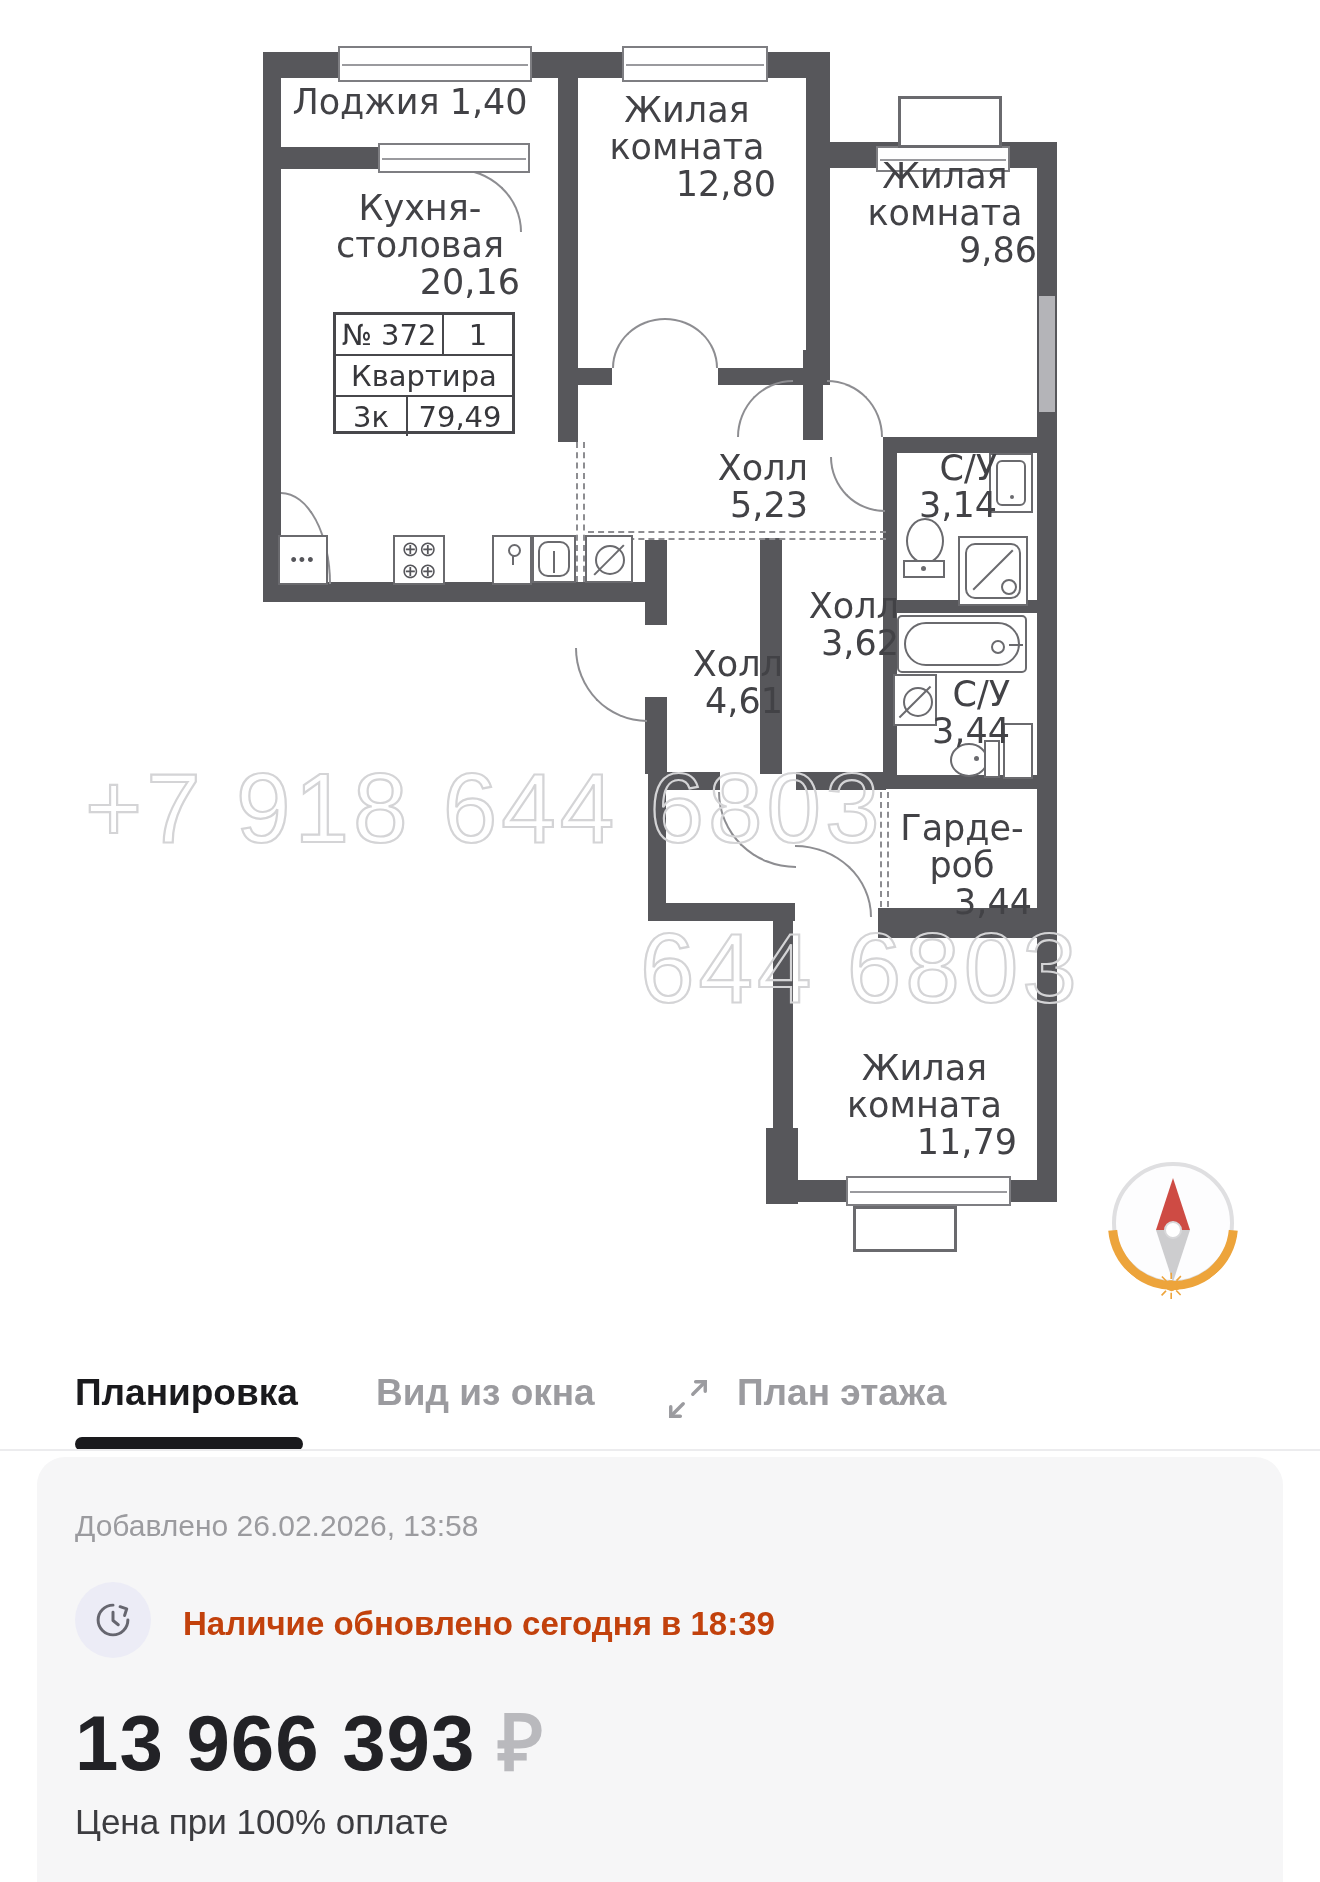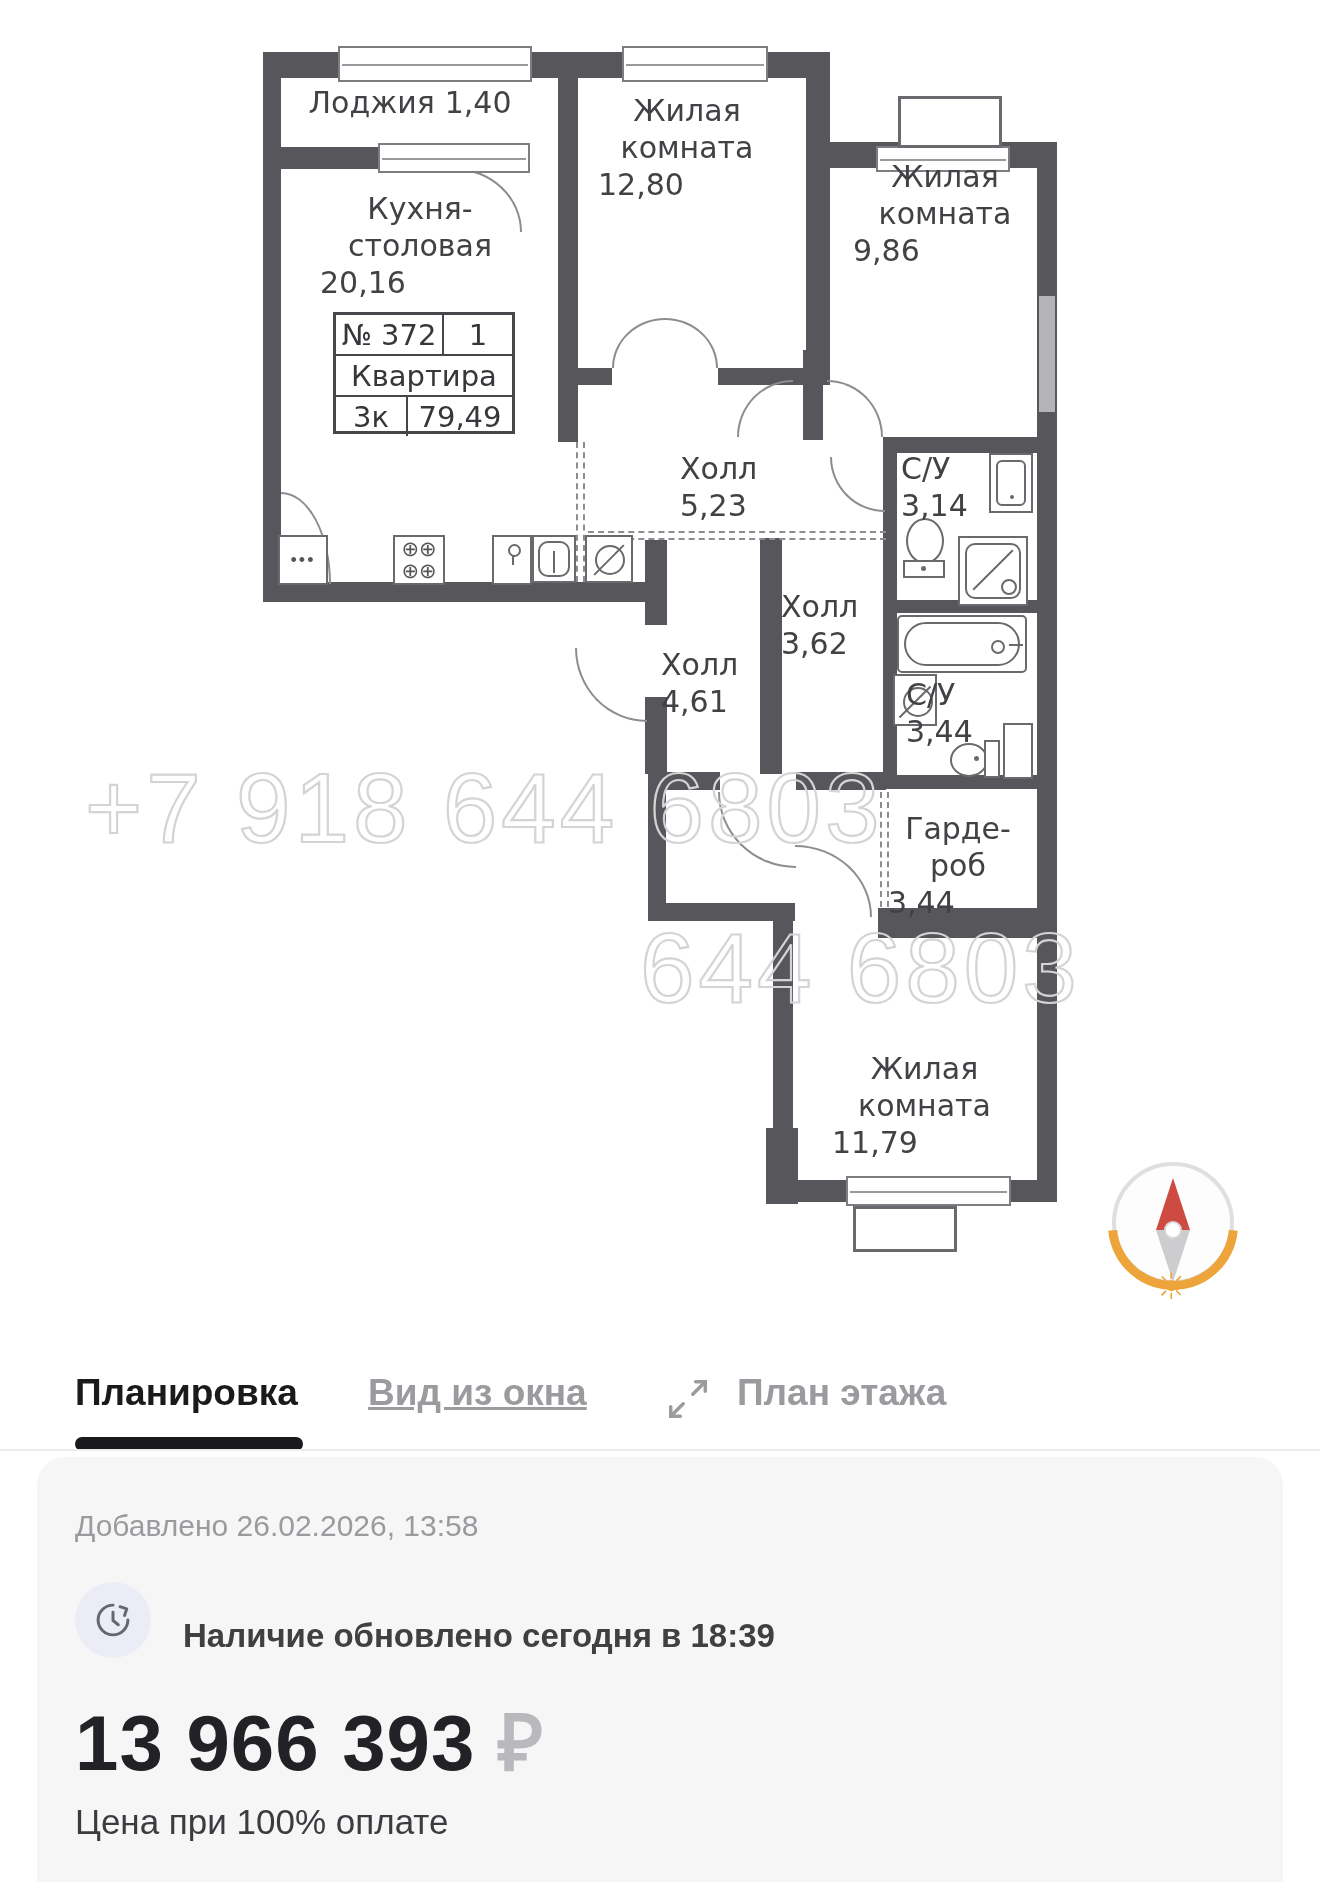--- a/index.html
+++ b/index.html
@@ -13,22 +13,22 @@
   .win .mid{position:absolute;left:2px;right:2px;top:50%;border-top:2px solid #9a9a9e;}
   .win-v{position:absolute;background:#b4b4b8;z-index:3;}
   .box3{position:absolute;background:#fff;border:3px solid #6a6a6e;z-index:3;box-sizing:border-box;}
   .dash-h{position:absolute;height:5px;border-top:2px dashed #8d8d91;border-bottom:2px dashed #8d8d91;z-index:2;}
   .dash-v{position:absolute;width:5px;border-left:2px dashed #8d8d91;border-right:2px dashed #8d8d91;z-index:2;}
   .arc{position:absolute;box-sizing:border-box;z-index:2;}
   .a-tl{border-left:2px solid #8d8d91;border-top:2px solid #8d8d91;border-top-left-radius:100% 100%;}
   .a-tr{border-right:2px solid #8d8d91;border-top:2px solid #8d8d91;border-top-right-radius:100% 100%;}
   .a-bl{border-left:2px solid #8d8d91;border-bottom:2px solid #8d8d91;border-bottom-left-radius:100% 100%;}
   .fx{position:absolute;border:2px solid #6a6a6e;background:#fff;box-sizing:border-box;z-index:3;}
-  .lbl{position:absolute;display:flex;flex-direction:column;align-items:flex-start;text-align:center;
-       color:#424246;font-size:30px;line-height:37px;font-family:"DejaVu Sans",sans-serif;z-index:4;}
+  .lbl{position:absolute;display:flex;flex-direction:column;align-items:flex-end;text-align:center;
+       color:#424246;font-size:35px;line-height:37px;font-family:"DejaVu Sans",sans-serif;z-index:4;}
   .lbl-row{flex-direction:row;justify-content:center;gap:10px;white-space:nowrap;}
   .unit{position:absolute;border:3px solid #47474b;background:#fff;z-index:4;box-sizing:border-box;
         font-family:"DejaVu Sans",sans-serif;color:#37373b;font-size:29px;}
   .unit .r{display:flex;border-bottom:2px solid #47474b;height:39px;align-items:center;}
   .unit .r:last-child{border-bottom:none;}
   .unit .c{display:flex;align-items:center;justify-content:center;height:100%;box-sizing:border-box;}
   .wm{position:absolute;font-size:98px;letter-spacing:4px;color:transparent;
       -webkit-text-stroke:2.2px #d4d4d6;font-family:Liberation Sans, sans-serif;white-space:nowrap;z-index:6;}
 
   
@@ -54,21 +54,21 @@
   .tab-underline{position:absolute;left:75px;top:77px;width:228px;height:14px;border-radius:8px;background:#1a1a1d;}
   .tabs-divider{position:absolute;left:0;top:89px;width:1320px;height:2px;background:#ececee;}
   .exp-ico{position:absolute;left:665px;top:16px;width:46px;height:46px;}
 
   
   .card{position:absolute;left:37px;top:1457px;width:1246px;height:425px;background:#f6f6f7;
         border-radius:28px 28px 0 0;}
   .added{position:absolute;left:38px;top:52px;font-size:30px;color:#9b9b9f;}
   .clock-wrap{position:absolute;left:38px;top:125px;width:76px;height:76px;border-radius:50%;background:#ececf6;
               display:flex;align-items:center;justify-content:center;}
-  .avail{position:absolute;left:146px;top:160px;font-size:33px;font-weight:700;color:#404040;}
+  .avail{position:absolute;left:146px;top:148px;font-size:33px;font-weight:700;color:#c2410c;}
   .price-row{position:absolute;left:38px;top:230px;font-size:78px;font-weight:800;color:#222226;letter-spacing:1px;}
   .price-row .cur{color:#b9b9bd;font-weight:700;}
   .pay-note{position:absolute;left:38px;top:345px;font-size:35px;color:#3c3c40;font-weight:500;}
 </style>
 </head>
 <body>
 
 <div class="screen">
 
   <div class="plan">
@@ -250,21 +250,21 @@
       <div class="c-arc c-arc-r"></div>
       <div class="c-n"></div>
       <div class="c-s"></div>
       <div class="c-dot"></div>
       <div class="c-sun">☀</div>
     </div>
   </div>
 
   <div class="tabs">
     <div class="tab active" style="left:75px;">Планировка</div>
-    <div class="tab" style="left:368px;text-decoration:underline;">Вид из окна</div>
+    <div class="tab" style="left:376px;">Вид из окна</div>
     <div class="exp-ico">
       <svg viewBox="0 0 24 24" width="46" height="46" fill="none" stroke="#9b9b9f" stroke-width="1.8" stroke-linecap="round">
         <path d="M14.5 9.5 L21 3"></path>
           <path d="M16 3 h5 v5"></path>
         <path d="M9.5 14.5 L3 21"></path>
           <path d="M3 16 v5 h5"></path>
       </svg>
     </div>
     <div class="tab" style="left:737px;">План этажа</div>
     <div class="tab-underline"></div>

